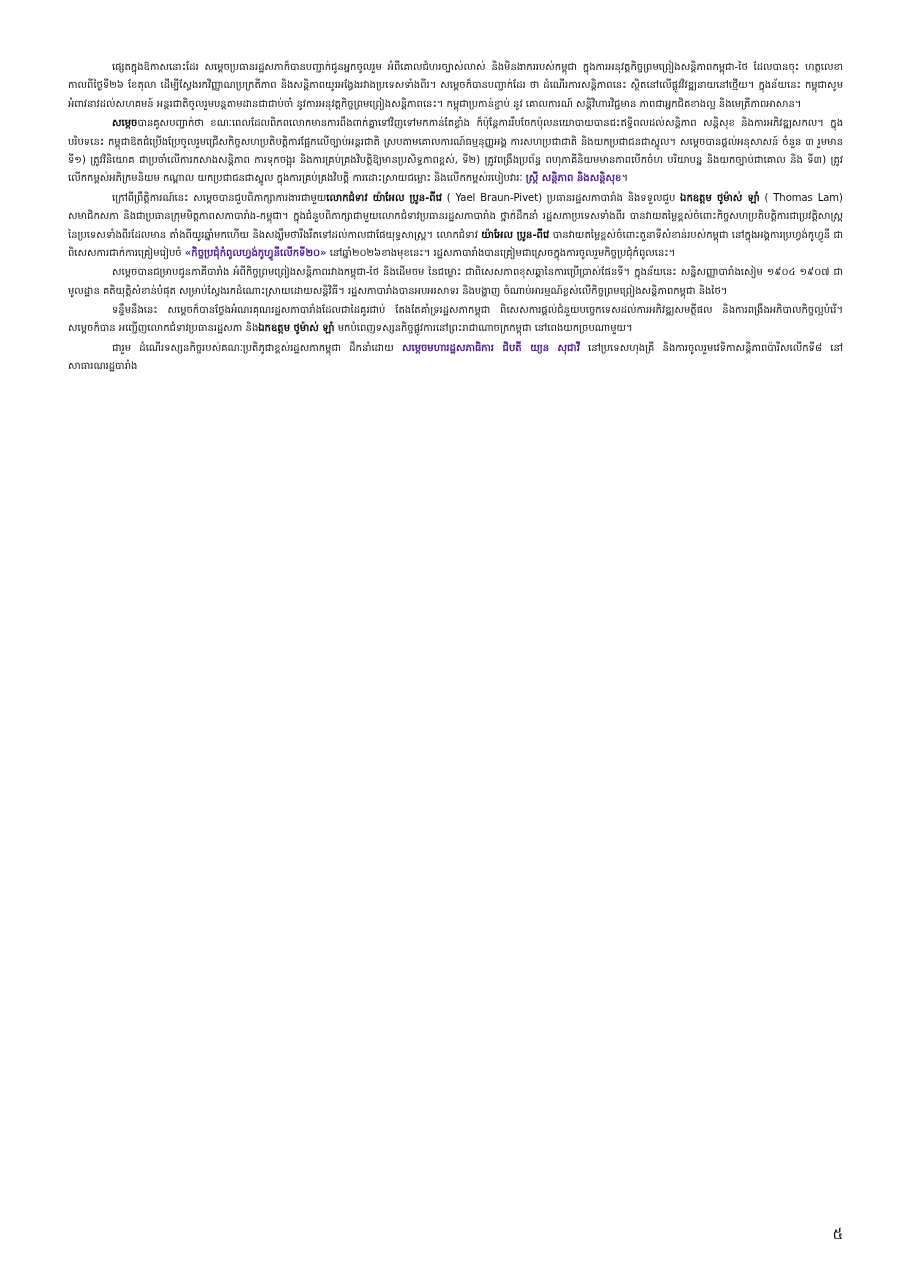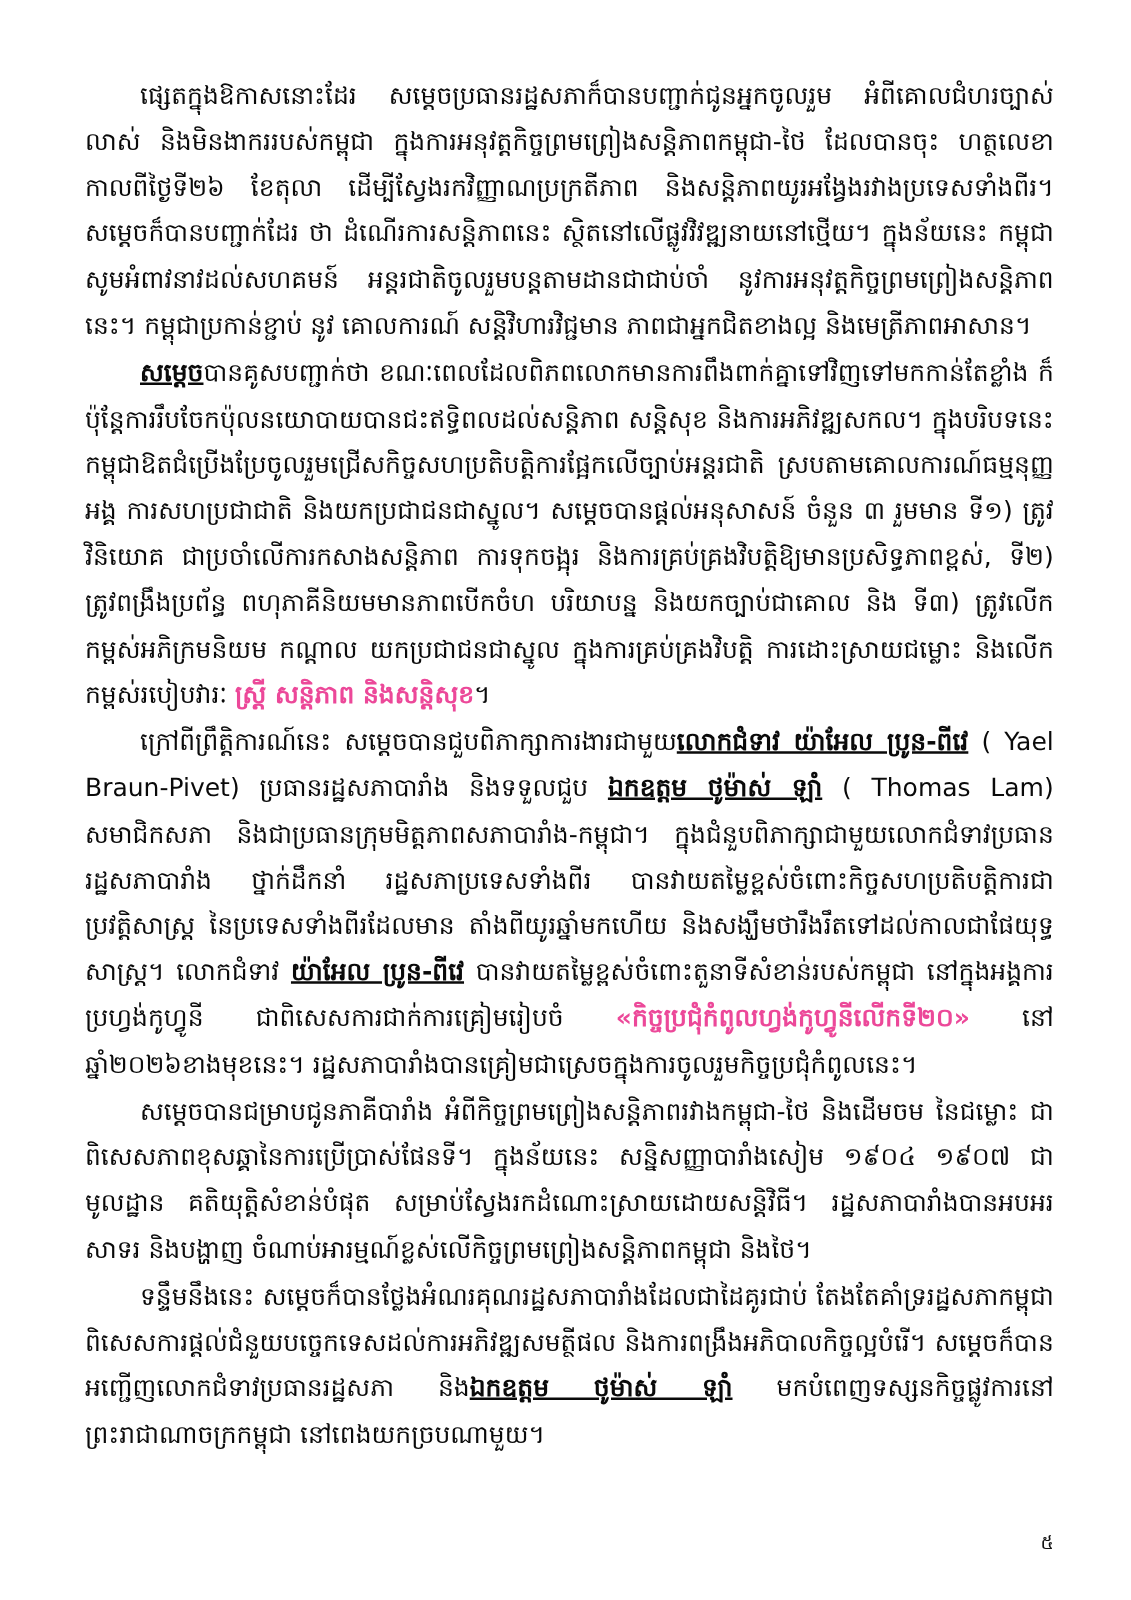--- a/index.html
+++ b/index.html
@@ -11,47 +11,48 @@
     position: relative;
     width: 905px;
     height: 1280px;
     background: #ffffff;
     box-sizing: border-box;
     padding: 58px 62px 40px 68px;
     font-family: "DejaVu Sans", "Liberation Sans", sans-serif;
     color: #000000;
   }
   .body-text {
-    font-size: 20px;
+    font-size: 10px;
     line-height: 1.84;
     text-align: justify;
     text-justify: inter-word;
     color: #0a0a0a;
   }
   p.para {
     margin: 0 0 1px 0;
     text-indent: 44px;
     text-align: justify;
   }
-  .b { font-weight: bold; text-decoration: underline; }
-  .red { color: #ec4899; font-weight: bold; }
+  .b { font-weight: bold; }
+  .red { color: #4c1d95; font-weight: bold; }
   .latin { font-family: "DejaVu Sans", "Liberation Sans", sans-serif; margin-top: 21px; }
   .page-number {
     position: absolute;
     right: 62px;
     bottom: 34px;
     font-size: 15px;
     color: #111;
   }
 </style>
 </head>
 <body>
 
 <div class="page">
   <div class="body-text" id="body-root">
       <p class="para"><span>ផ្សេតក្នុងឱកាសនោះដែរ សម្ដេចប្រធានរដ្ឋសភាក៏បានបញ្ជាក់ជូនអ្នកចូលរួម អំពីគោលជំហរច្បាស់លាស់ និងមិនងាកររបស់កម្ពុជា ក្នុងការអនុវត្តកិច្ចព្រមព្រៀងសន្តិភាពកម្ពុជា-ថៃ ដែលបានចុះ ហត្ថលេខាកាលពីថ្ងៃទី២៦ ខែតុលា ដើម្បីស្វែងរកវិញ្ញាណប្រក្រតីភាព និងសន្តិភាពយូរអង្វែងរវាងប្រទេសទាំងពីរ។ សម្ដេចក៏បានបញ្ជាក់ដែរ ថា ដំណើរការសន្តិភាពនេះ ស្ថិតនៅលើផ្លូវវិវឌ្ឍនាយនៅថ្មើយ។ ក្នុងន័យនេះ កម្ពុជាសូមអំពាវនាវដល់សហគមន៍ អន្តរជាតិចូលរួមបន្តតាមដានជាជាប់ចាំ នូវការអនុវត្តកិច្ចព្រមព្រៀងសន្តិភាពនេះ។ កម្ពុជាប្រកាន់ខ្ជាប់ នូវ គោលការណ៍ សន្តិវិហារវិជ្ជមាន ភាពជាអ្នកជិតខាងល្អ និងមេត្រីភាពអាសាន។</span></p>
       <p class="para"><span class="b">សម្ដេច</span><span>បានគូសបញ្ជាក់ថា ខណៈពេលដែលពិភពលោកមានការពឹងពាក់គ្នាទៅវិញទៅមកកាន់តែខ្លាំង ក៏ប៉ុន្តែការរឹបចែកប៉ុលនយោបាយបានជះឥទ្ធិពលដល់សន្តិភាព សន្តិសុខ និងការអភិវឌ្ឍសកល។ ក្នុងបរិបទនេះ កម្ពុជាឱតជំប្រើងប្រែចូលរួមជ្រើសកិច្ចសហប្រតិបត្តិការផ្អែកលើច្បាប់អន្តរជាតិ ស្របតាមគោលការណ៍ធម្មនុញ្ញអង្គ ការសហប្រជាជាតិ និងយកប្រជាជនជាស្នូល។ សម្ដេចបានផ្ដល់អនុសាសន៍ ចំនួន ៣ រួមមាន ទី១) ត្រូវវិនិយោគ ជាប្រចាំលើការកសាងសន្តិភាព ការទុកចង្អុរ និងការគ្រប់គ្រងវិបត្តិឱ្យមានប្រសិទ្ធភាពខ្ពស់, ទី២) ត្រូវពង្រឹងប្រព័ន្ធ ពហុភាគីនិយមមានភាពបើកចំហ បរិយាបន្ន និងយកច្បាប់ជាគោល និង ទី៣) ត្រូវលើកកម្ពស់អភិក្រមនិយម កណ្ដាល យកប្រជាជនជាស្នូល ក្នុងការគ្រប់គ្រងវិបត្តិ ការដោះស្រាយជម្លោះ និងលើកកម្ពស់របៀបវារៈ </span><span class="red">ស្ត្រី សន្តិភាព និងសន្តិសុខ</span><span>។</span></p>
       <p class="para"><span>ក្រៅពីព្រឹត្តិការណ៍នេះ សម្ដេចបានជួបពិភាក្សាការងារជាមួយ</span><span class="b">លោកជំទាវ យ៉ាអែល ប្រូន-ពីវេ</span><span class="latin"> ( Yael Braun-Pivet) </span><span>ប្រធានរដ្ឋសភាបារាំង និងទទួលជួប </span><span class="b">ឯកឧត្ដម ថូម៉ាស់ ឡាំ</span><span class="latin"> ( Thomas Lam) </span><span>សមាជិកសភា និងជាប្រធានក្រុមមិត្តភាពសភាបារាំង-កម្ពុជា។ ក្នុងជំនួបពិភាក្សាជាមួយលោកជំទាវប្រធានរដ្ឋសភាបារាំង ថ្នាក់ដឹកនាំ រដ្ឋសភាប្រទេសទាំងពីរ បានវាយតម្លៃខ្ពស់ចំពោះកិច្ចសហប្រតិបត្តិការជាប្រវត្តិសាស្ត្រ នៃប្រទេសទាំងពីរដែលមាន តាំងពីយូរឆ្នាំមកហើយ និងសង្ឃឹមថារឹងរឹតទៅដល់កាលជាផែយុទ្ធសាស្ត្រ។ លោកជំទាវ </span><span class="b">យ៉ាអែល ប្រូន-ពីវេ</span><span> បានវាយតម្លៃខ្ពស់ចំពោះតួនាទីសំខាន់របស់កម្ពុជា នៅក្នុងអង្គការប្រហ្វង់កូហ្វូនី ជាពិសេសការជាក់ការគ្រៀមរៀបចំ </span><span class="red">«កិច្ចប្រជុំកំពូលហ្វង់កូហ្វូនីលើកទី២០»</span><span> នៅឆ្នាំ២០២៦ខាងមុខនេះ។ រដ្ឋសភាបារាំងបានគ្រៀមជាស្រេចក្នុងការចូលរួមកិច្ចប្រជុំកំពូលនេះ។</span></p>
       <p class="para"><span>សម្ដេចបានជម្រាបជូនភាគីបារាំង អំពីកិច្ចព្រមព្រៀងសន្តិភាពរវាងកម្ពុជា-ថៃ និងដើមចម នៃជម្លោះ ជាពិសេសភាពខុសឆ្គានៃការប្រើប្រាស់ផែនទី។ ក្នុងន័យនេះ សន្និសញ្ញាបារាំងសៀម ១៩០៤ ១៩០៧ ជាមូលដ្ឋាន គតិយុត្តិសំខាន់បំផុត សម្រាប់ស្វែងរកដំណោះស្រាយដោយសន្តិវិធី។ រដ្ឋសភាបារាំងបានអបអរសាទរ និងបង្ហាញ ចំណាប់អារម្មណ៍ខ្លស់លើកិច្ចព្រមព្រៀងសន្តិភាពកម្ពុជា និងថៃ។</span></p>
       <p class="para"><span>ទន្ទឹមនឹងនេះ សម្ដេចក៏បានថ្លែងអំណរគុណរដ្ឋសភាបារាំងដែលជាដៃគូរជាប់ តែងតែគាំទ្ររដ្ឋសភាកម្ពុជា ពិសេសការផ្ដល់ជំនួយបច្ចេកទេសដល់ការអភិវឌ្ឍសមត្ថីផល និងការពង្រឹងអភិបាលកិច្ចល្អបំរើ។ សម្ដេចក៏បាន អញ្ជើញលោកជំទាវប្រធានរដ្ឋសភា និង</span><span class="b">ឯកឧត្ដម ថូម៉ាស់ ឡាំ</span><span> មកបំពេញទស្សនកិច្ចផ្លូវការនៅព្រះរាជាណាចក្រកម្ពុជា នៅពេងយកច្របណាមួយ។</span></p>
+      <p class="para"><span>ជារួម ដំណើរទស្សនកិច្ចរបស់គណៈប្រតិភូជាខ្ពស់រដ្ឋសភាកម្ពុជា ដឹកនាំដោយ </span><span class="red">សម្ដេចមហារដ្ឋសភាធិការ ជិបតី យ្យន សុជាវី</span><span> នៅប្រទេសហុងគ្រី និងការចូលរួមវេទិកាសន្តិភាពប៉ារីសលើកទី៨ នៅសាធារណរដ្ឋបារាំង</span></p>
     </div>
   <div class="page-number">៥</div>
 </div>
 
 </body></html>

